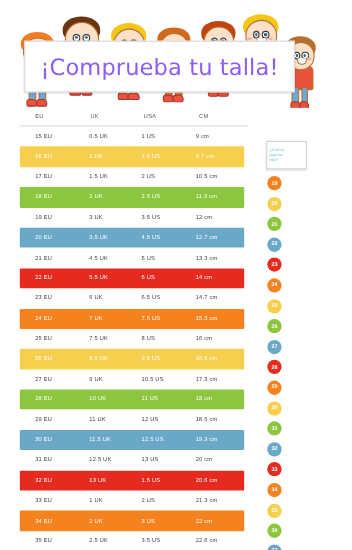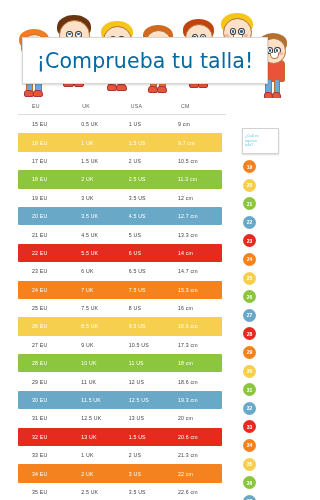--- a/index.html
+++ b/index.html
@@ -22,21 +22,21 @@
   .leg{position:absolute;background:#f7d8bd;border:1px solid #b4702e;border-radius:2px;}
   .shoe{position:absolute;border-radius:3px 4px 2px 2px;}
 
   .banner{
     position:absolute;left:22px;top:37px;width:244px;height:45px;
     background:#ffffff;border:1px solid #d5d7d9;
     box-shadow:0 1px 2px rgba(0,0,0,.16);
     display:flex;align-items:center;justify-content:center;z-index:6;
   }
   .banner-text{
-    font-size:20.5px;color:#0369a1;letter-spacing:.1px;
+    font-size:20.5px;color:#8b5cf6;letter-spacing:.1px;
     font-family:"DejaVu Sans",sans-serif;white-space:nowrap;
   }
 
   
   .table-wrap{position:absolute;left:0;top:98px;width:240px;}
   .thead{display:flex;height:16px;align-items:center;
          border-bottom:1px solid #dcdcdc;margin:0 14px 0 18px;}
   .thead div{font-size:5.2px;color:#5a5a5a;letter-spacing:.25px;}
   .c0{width:58px;padding-left:14px;}
   .c1{width:56px;}

